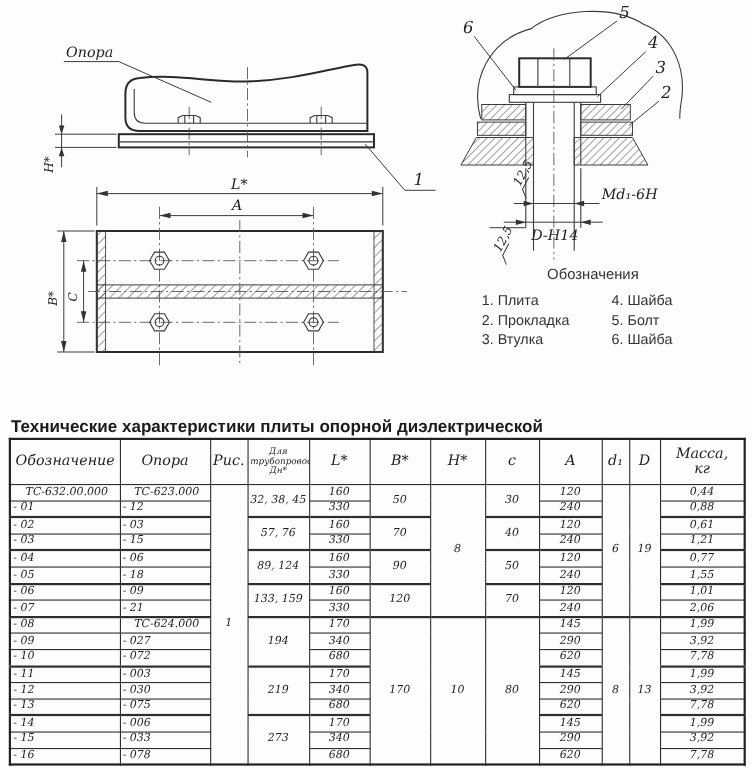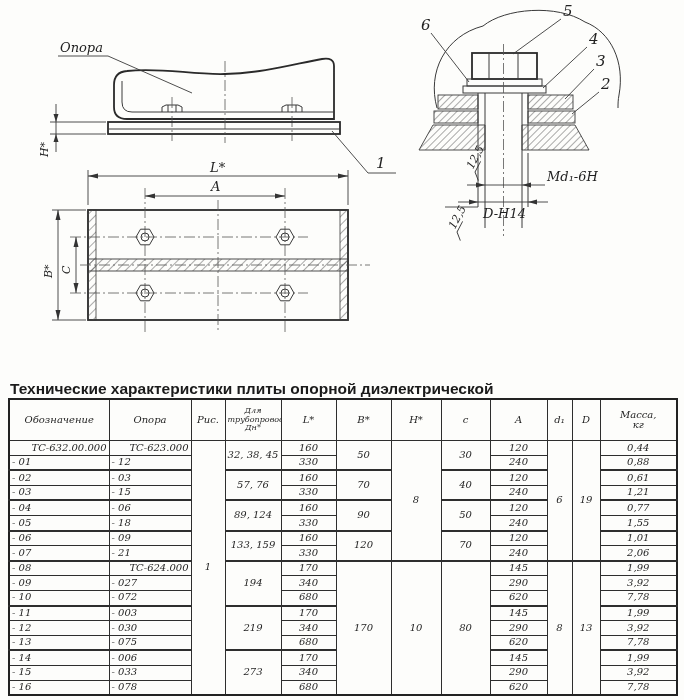--- a/index.html
+++ b/index.html
@@ -21,24 +21,24 @@
   #legend .lg-grid { display:grid; grid-auto-flow:column; grid-template-rows:repeat(3,18px);
                      grid-template-columns:118px auto; font-size:13px; padding-left:14px; }
 
   #table-title { position:absolute; left:10px; top:380px; font-size:15.5px; font-weight:bold; color:#1b1b1b; }
 
   #spec-table { position:absolute; left:8px; top:398px; border-collapse:collapse; table-layout:fixed;
                 width:668px; font:italic 10px "DejaVu Serif", serif; color:#1f1f1f; }
   #spec-table th, #spec-table td { border:1px solid #2e2e2e; padding:0 2px; height:13.6px;
                 line-height:1.05; text-align:center; overflow:hidden; }
   #spec-table { border:2px solid #222; }
-  #spec-table thead th { height:40px; font-weight:normal; font-size:10px; white-space:pre-line; }
+  #spec-table thead th { height:40px; font-weight:normal; font-size:13px; white-space:pre-line; }
   #spec-table thead th.hdr-pipe { font-size:8px;margin-top:12px; }
   #spec-table td.c0, #spec-table td.c1 { text-align:left; padding-right:13px; }
-  #spec-table td.al-l { text-align:right; padding-left:5px; padding-right:2px;font-style:italic; }
+  #spec-table td.al-l { text-align:center; padding-left:5px; padding-right:2px;font-style:italic; }
   #spec-table tr.grp td { border-top-width:2px; }
 </style>
 </head>
 <body>
 
 <div id="page">
 
   <svg style="left:10px; top:5px;" width="392" height="182" viewBox="0 0 392 182">
 
     <path class="thick" d="M 104 102 L 104 80 Q 104 67 117 66 C 150 62 182 70 215 69 C 255 68 288 58 312 54 Q 324 52 324 61 L 324 114 L 117 114 Q 104 114 104 102 Z"></path>
@@ -191,20 +191,31 @@
     <path d="M 123 202 L 132 199.5 L 132 204.5 Z" fill="#333"></path>
     <text class="dimtx" x="78" y="218">D-H14</text>
 
     <line class="dimln" x1="40" y1="207" x2="73" y2="207"></line>
     <g transform="translate(52,232) rotate(-62)">
       <path class="dimln" d="M -6 7 L 0 0 L 12 0"></path>
       <text class="dimtx-s" x="1" y="-3">12,5</text>
     </g>
   </svg>
 
+  <div id="legend">
+    <div class="lg-title">Обозначения</div>
+    <div class="lg-grid">
+      <span>1. Плита</span>
+      <span>2. Прокладка</span>
+      <span>3. Втулка</span>
+      <span>4. Шайба</span>
+      <span>5. Болт</span>
+      <span>6. Шайба</span>
+    </div>
+  </div>
 
   <div id="table-title">Технические характеристики плиты опорной диэлектрической</div>
 
   <table id="spec-table">
     <colgroup>
       <col style="width:100px">
         <col style="width:82px">
         <col style="width:34px">
         <col style="width:56px">
       <col style="width:55px">

